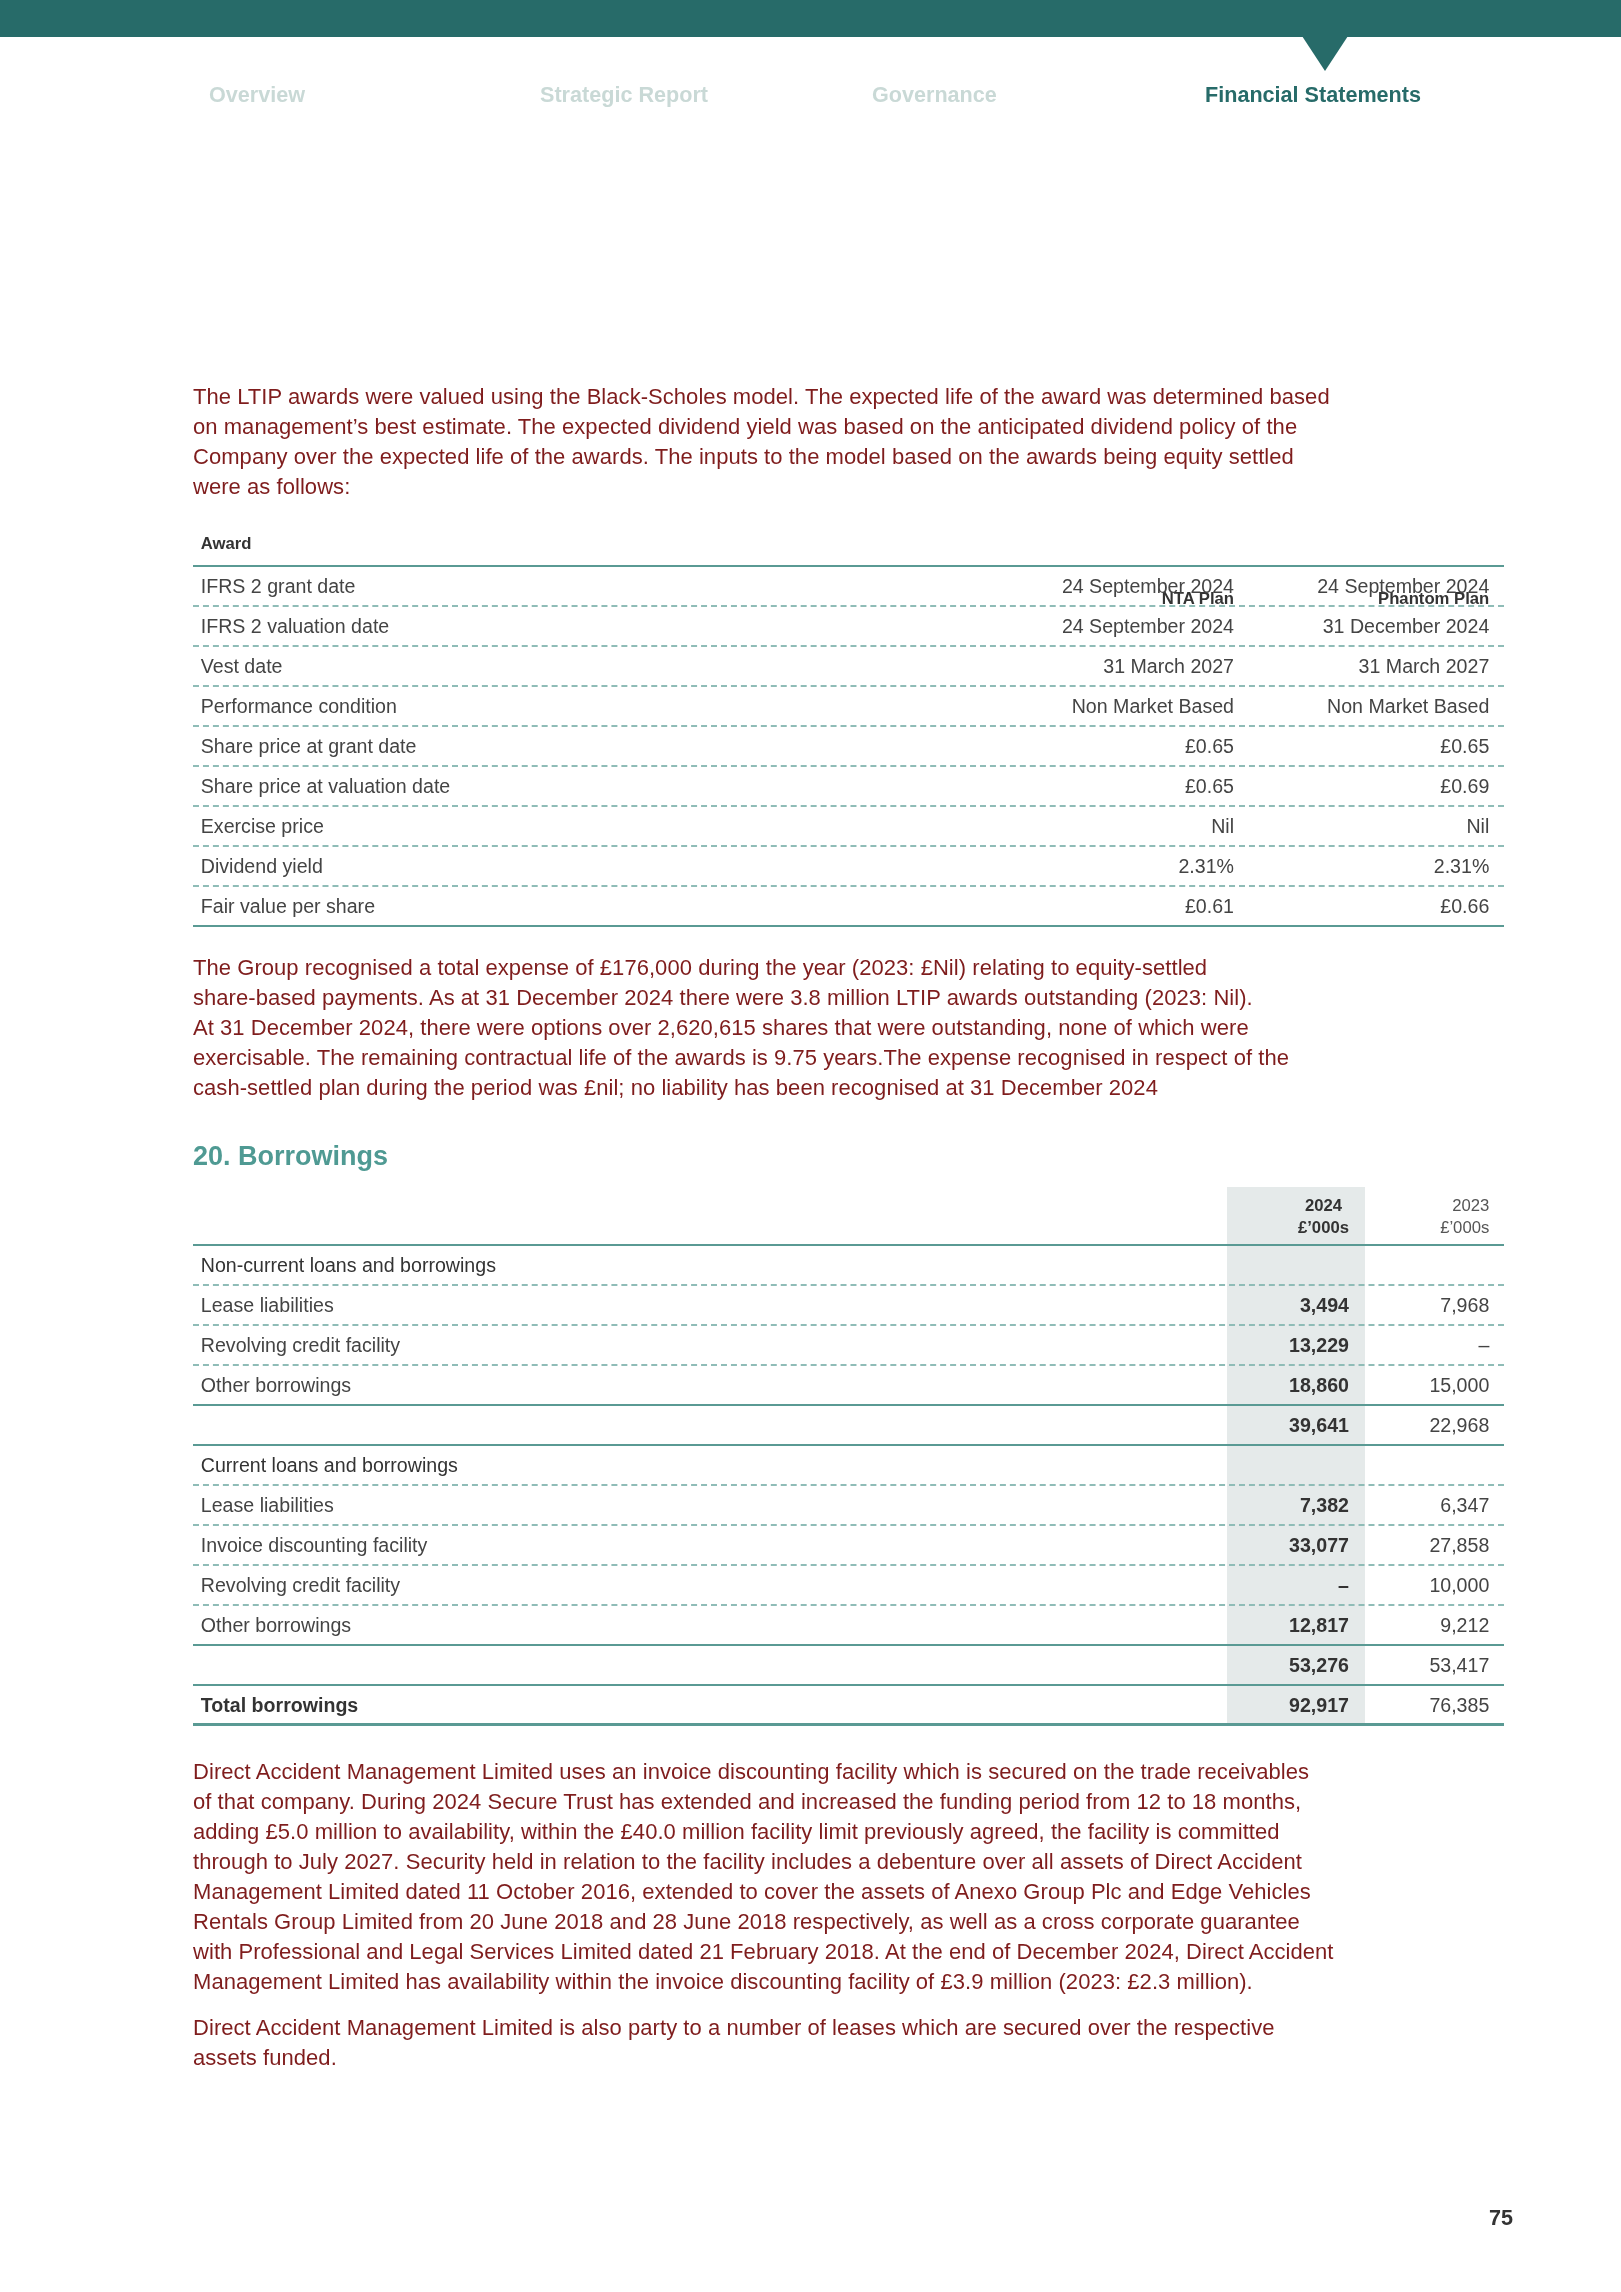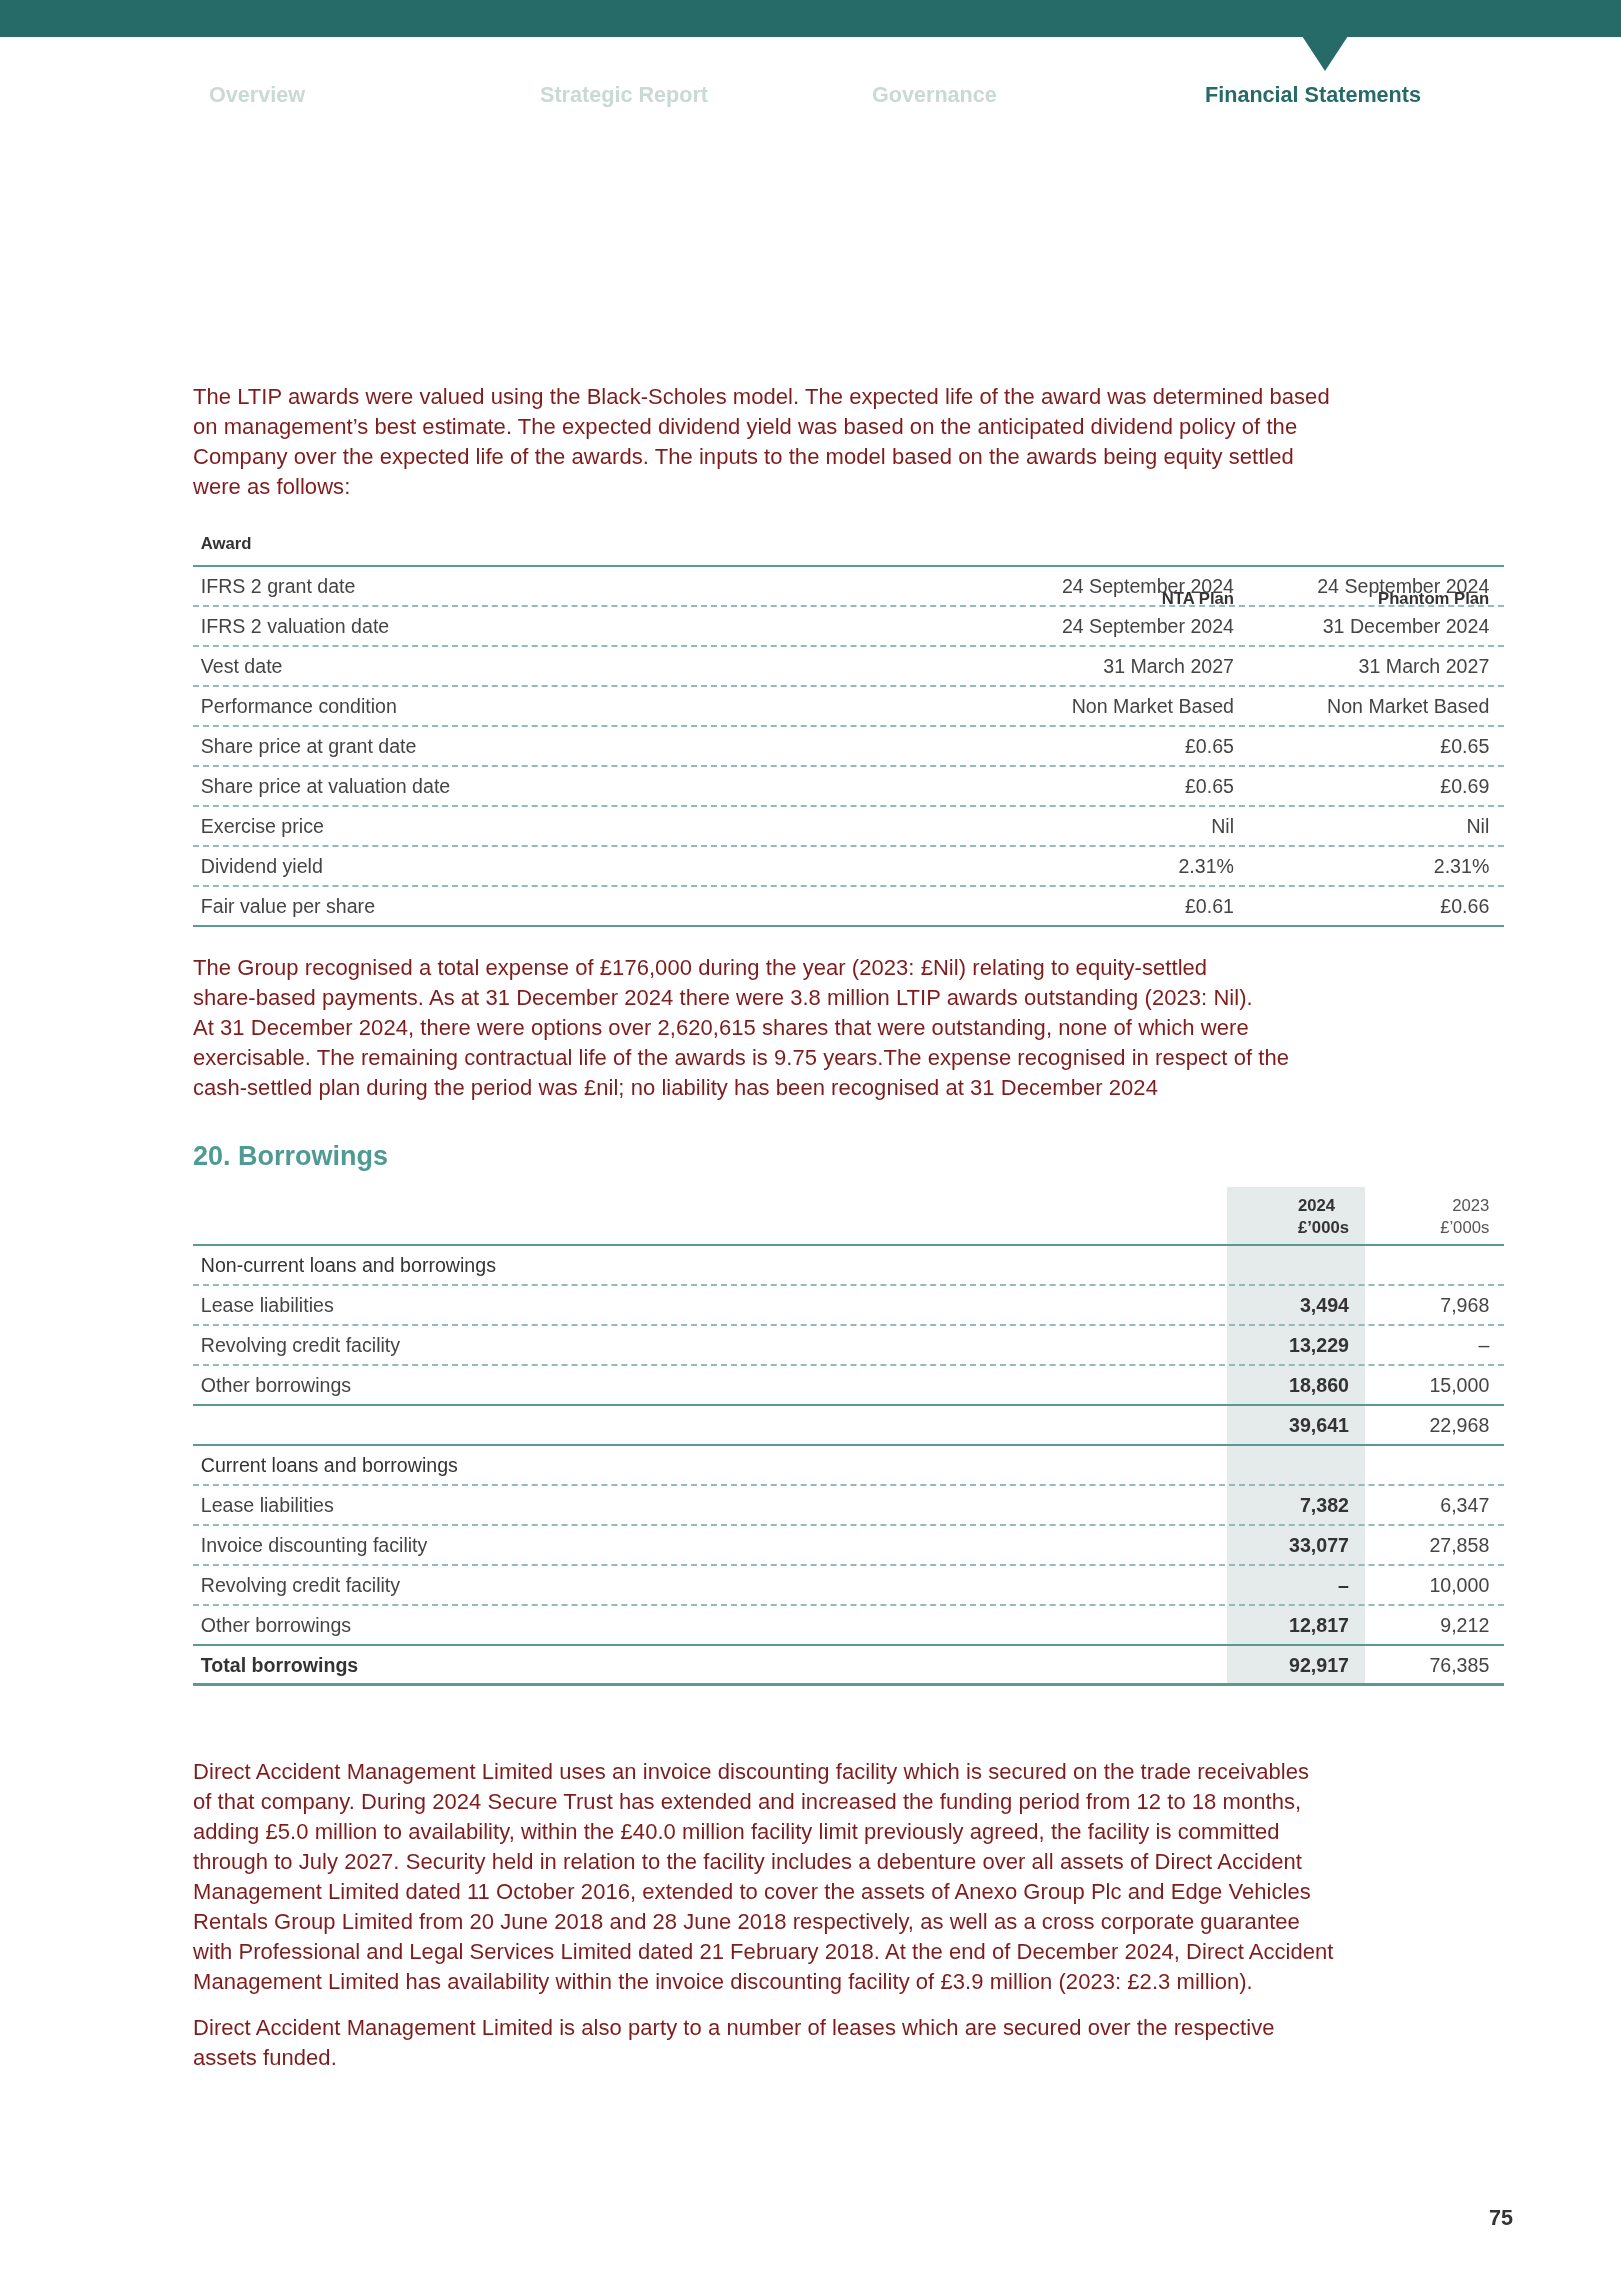--- a/index.html
+++ b/index.html
@@ -26,21 +26,21 @@
   .row.last { border-bottom: 2.9px solid #5a9a94; }
 
   #ltip .c1 { right: 270px; }
   #ltip .c2 { right: 14.7px; }
 
   .heading { position: absolute; left: 193px; top: 1141px; font-size: 27px; font-weight: bold; color: #4f9a93; white-space: nowrap; }
 
   #borrow { top: 1187px; }
   #borrow .shade { position: absolute; left: 1034px; width: 138px; top: 0; bottom: 0; background: #e5eaea; }
   #borrow .bhdr { position: relative; height: 59px; border-bottom: 2.9px solid #5a9a94; font-size: 16.7px; }
-  #borrow .bhdr .c1 { position: absolute; right: 155px; top: 7.8px; text-align: left; font-weight: bold; color: #333; line-height: 22.5px; }
+  #borrow .bhdr .c1 { position: absolute; right: 155px; top: 7.8px; text-align: center; font-weight: bold; color: #333; line-height: 22.5px; }
   #borrow .bhdr .c2 { position: absolute; right: 14.7px; top: 7.8px; text-align: right; color: #555; line-height: 22.5px; }
   #borrow .c1 { right: 155px; font-weight: bold; color: #333; }
   #borrow .c2 { right: 14.7px; }
   #borrow .row.section .lbl { font-weight: normal; color: #333; }
   #borrow .row.subtotal { border-bottom: 2.9px solid #5a9a94; }
   #borrow .row.total .lbl { font-weight: bold; color: #333; }
   #borrow .row.total { border-bottom: 3.9px solid #5a9a94; }
   #borrow .row.solidbelow { border-bottom: 2.9px solid #5a9a94; }
 
   .pagenum { position: absolute; right: 108px; top: 2205px; font-size: 21.6px; font-weight: bold; color: #333; }
@@ -185,20 +185,25 @@
       </div>
       <div class="row">
         <span class="lbl">Revolving credit facility</span>
         <span class="c1">–</span>
         <span class="c2">10,000</span>
       </div>
       <div class="row solidbelow">
         <span class="lbl">Other borrowings</span>
         <span class="c1">12,817</span>
         <span class="c2">9,212</span>
+      </div>
+      <div class="row subtotal">
+        <span class="lbl"></span>
+        <span class="c1">53,276</span>
+        <span class="c2">53,417</span>
       </div>
       <div class="row total">
         <span class="lbl">Total borrowings</span>
         <span class="c1">92,917</span>
         <span class="c2">76,385</span>
       </div>
     </div>
 </div>
 
 <div class="para" style="top:1757px">

